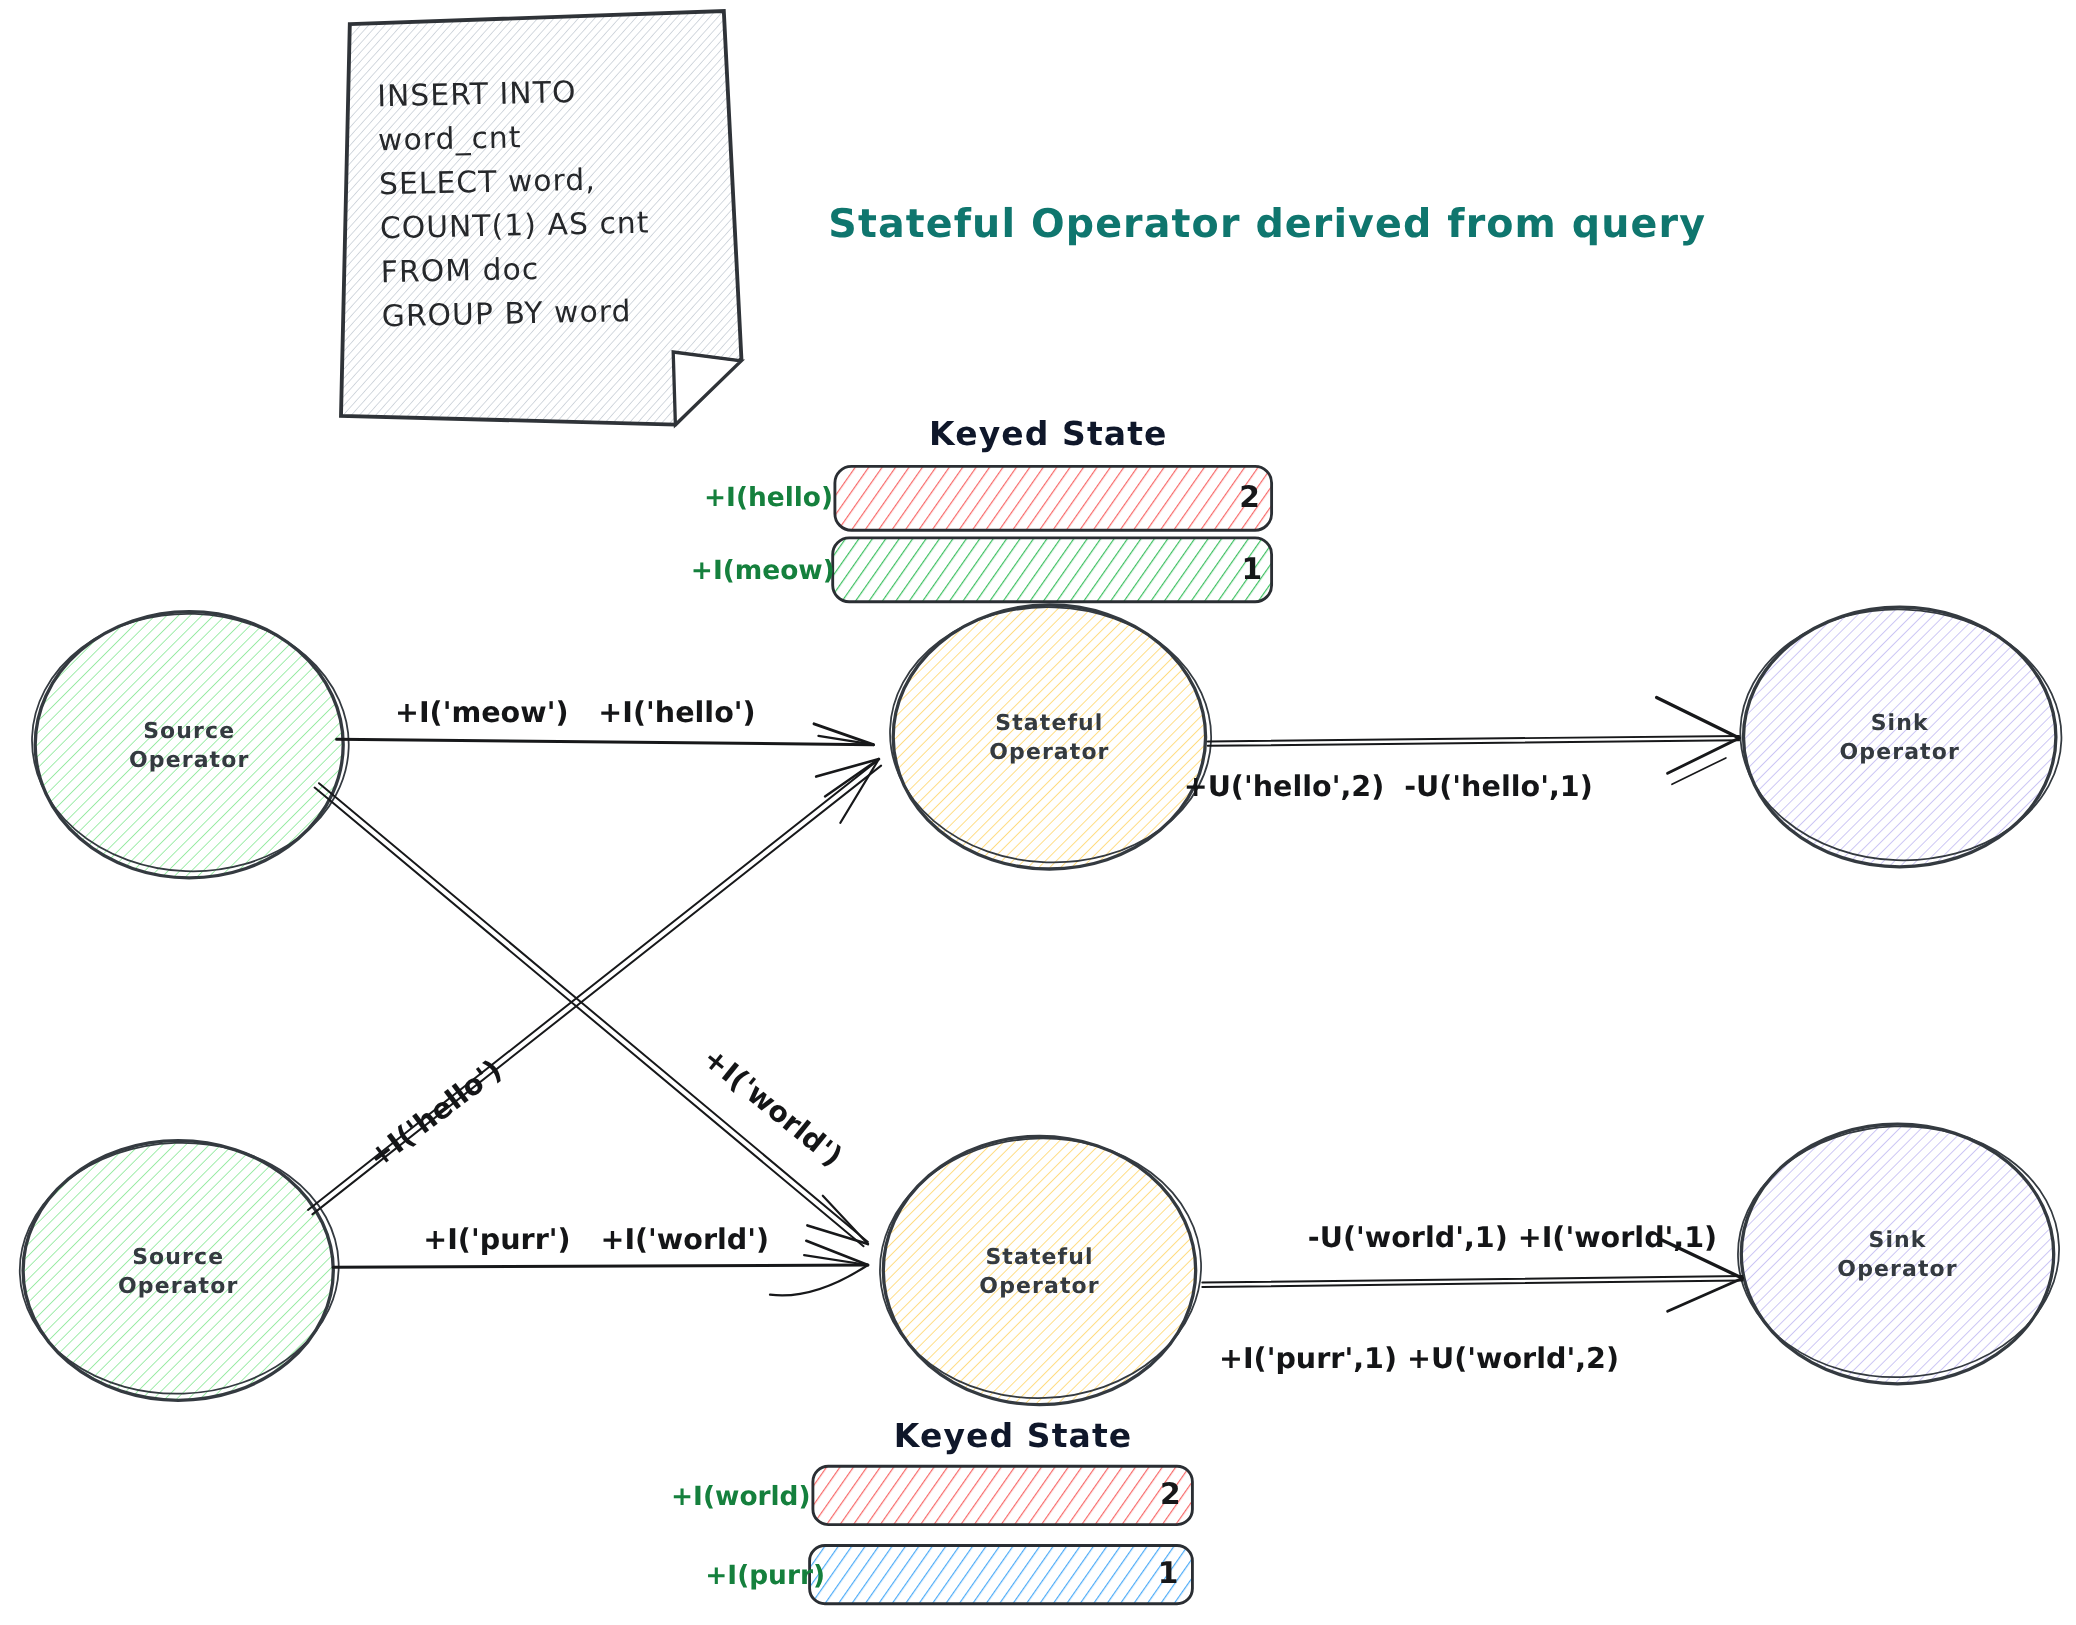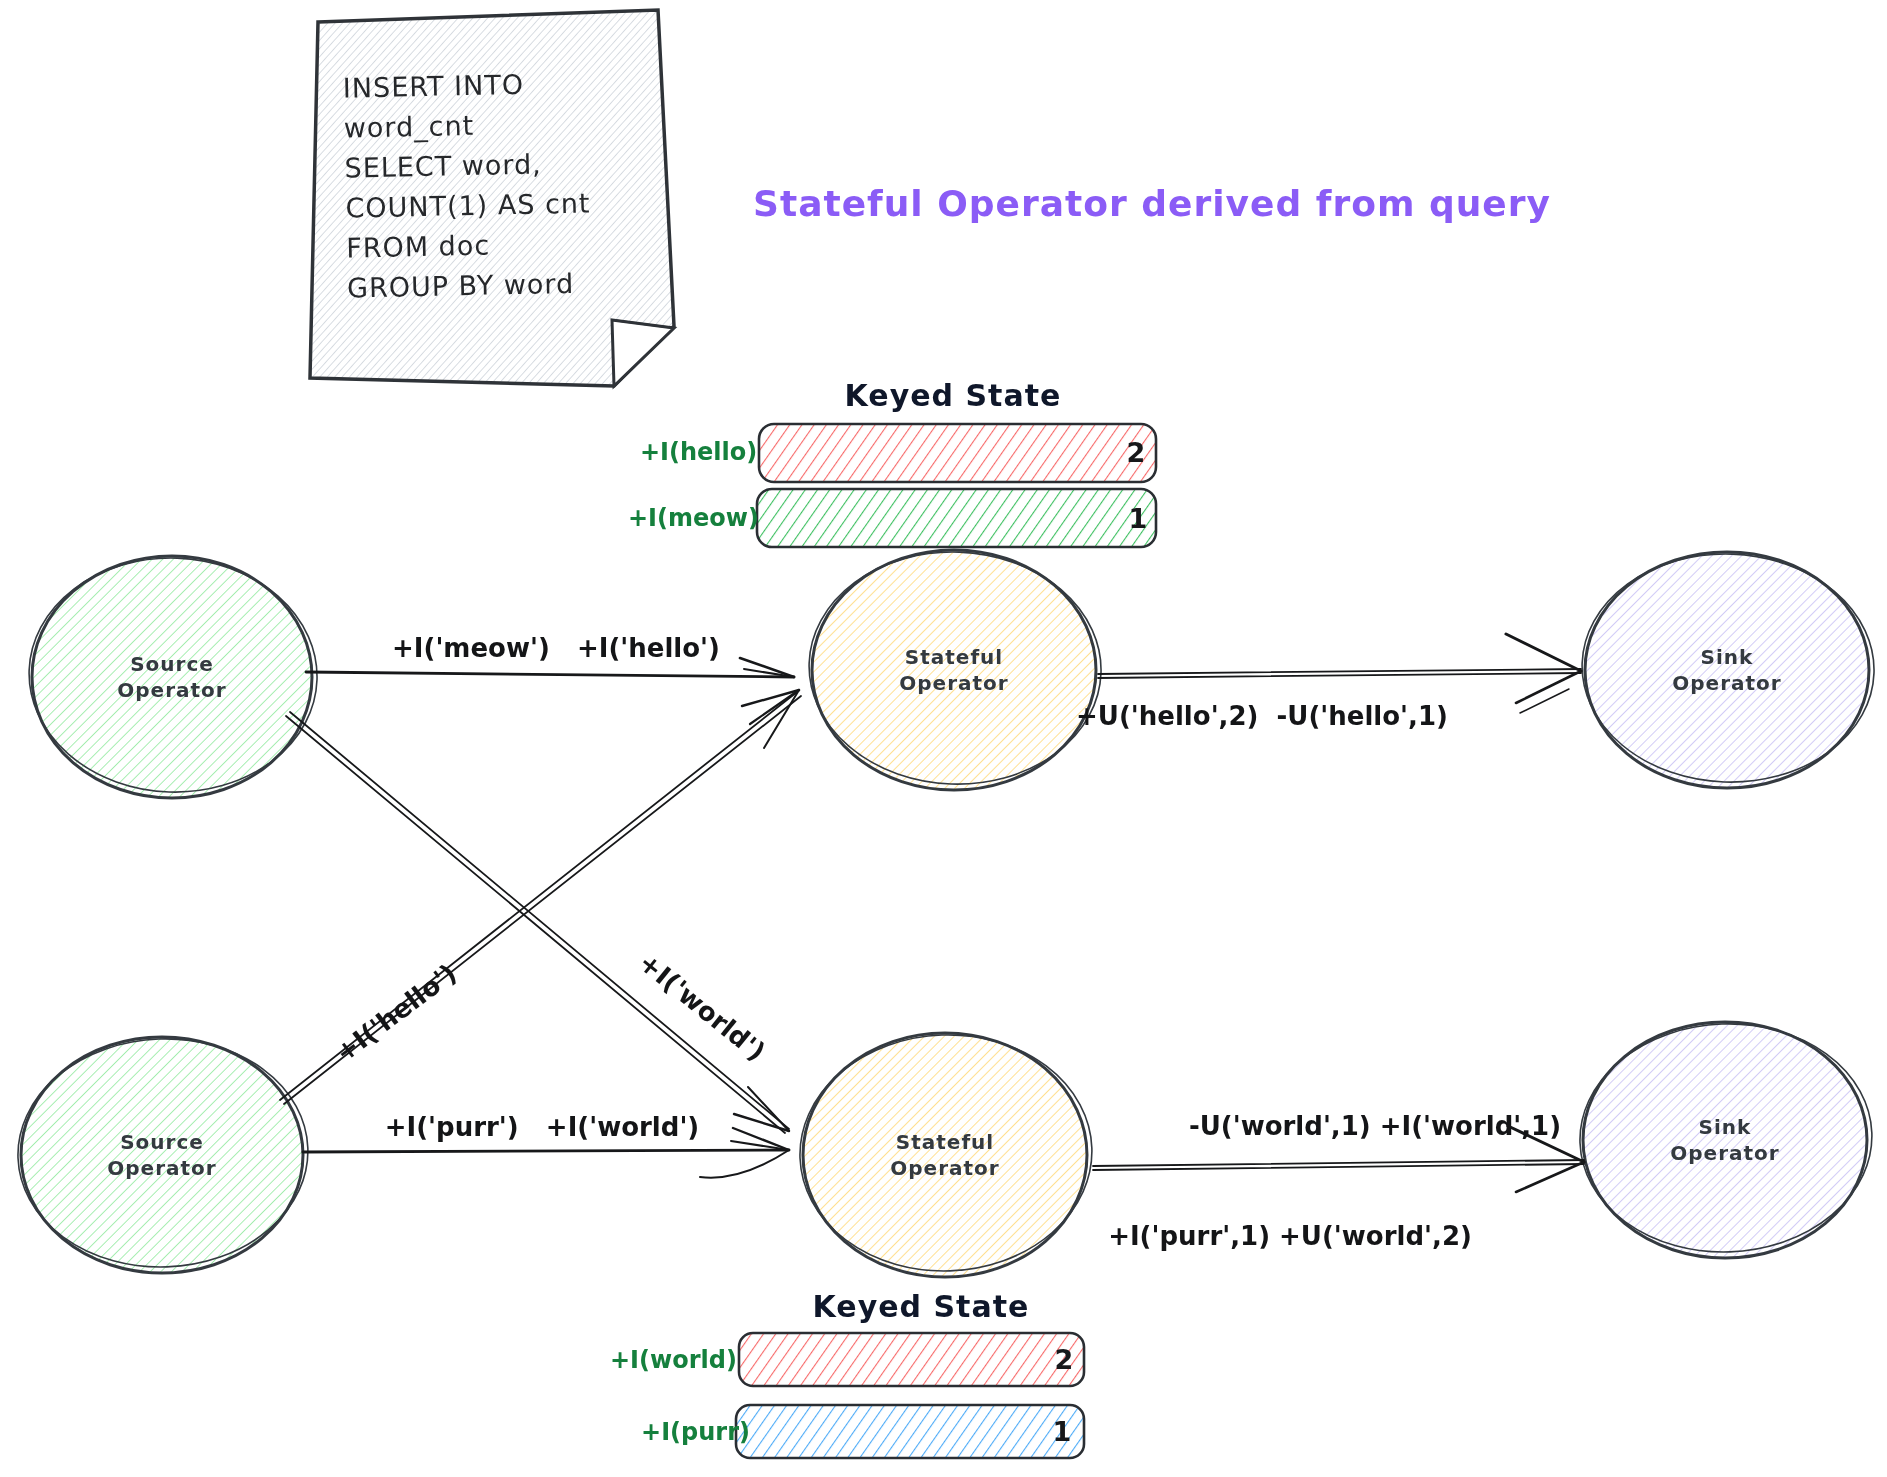--- a/index.html
+++ b/index.html
@@ -16,21 +16,21 @@
   .center{transform:translate(-50%,-50%);text-align:center;}
   .note-text{
     left:345px;top:66px;
     font-size:27px;line-height:40px;letter-spacing:1px;
     white-space:pre-line;color:#26282b;
     transform:rotate(-1.2deg);
   }
   .page-title{
     left:753px;top:183px;
     font-size:36px;font-weight:600;letter-spacing:1px;
-    white-space:pre;color:#8b5cf6;
+    white-space:pre;color:#0f766e;
   }
   .node-label{
     font-size:20px;font-weight:600;line-height:1.3;
     white-space:pre-line;color:#343a40;letter-spacing:1px;
   }
   .edge-label{
     font-size:26px;font-weight:600;white-space:pre;color:#141517;
   }
   .edge-label.rot-up{transform:translate(-50%,-50%) rotate(-37deg);}
   .edge-label.rot-down{transform:translate(-50%,-50%) rotate(39deg);}
@@ -188,21 +188,21 @@
 Operator</div>
   <div class="txt node-label center" style="left:954px;top:670px;">Stateful
 Operator</div>
   <div class="txt node-label center" style="left:945px;top:1155px;">Stateful
 Operator</div>
   <div class="txt node-label center" style="left:1727px;top:670px;">Sink
 Operator</div>
   <div class="txt node-label center" style="left:1725px;top:1140px;">Sink
 Operator</div>
 
-  <div class="txt edge-label center" style="left:556px;top:648px;">+I('meow')   +I('hello')</div>
+  <div class="txt edge-label center" style="left:523px;top:648px;">+I('meow')   +I('hello')</div>
   <div class="txt edge-label rot-up" style="left:396px;top:1013px;">+I('hello')</div>
   <div class="txt edge-label rot-down" style="left:702px;top:1007px;">+I('world')</div>
   <div class="txt edge-label center" style="left:542px;top:1127px;">+I('purr')   +I('world')</div>
   <div class="txt edge-label center" style="left:1262px;top:716px;text-align:center;">+U('hello',2)  -U('hello',1)</div>
   <div class="txt edge-label center" style="left:1375px;top:1126px;text-align:right;">-U('world',1) +I('world',1)</div>
   <div class="txt edge-label center" style="left:1290px;top:1236px;">+I('purr',1) +U('world',2)</div>
 
 </div>
 
 </body></html>

